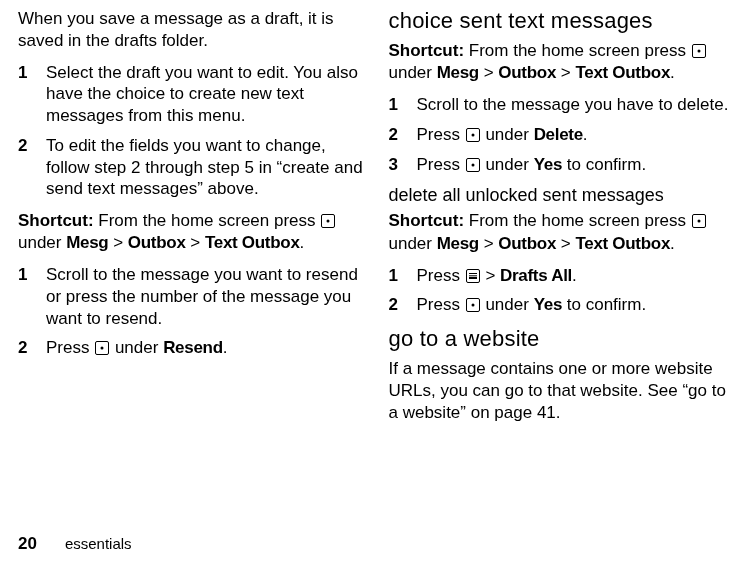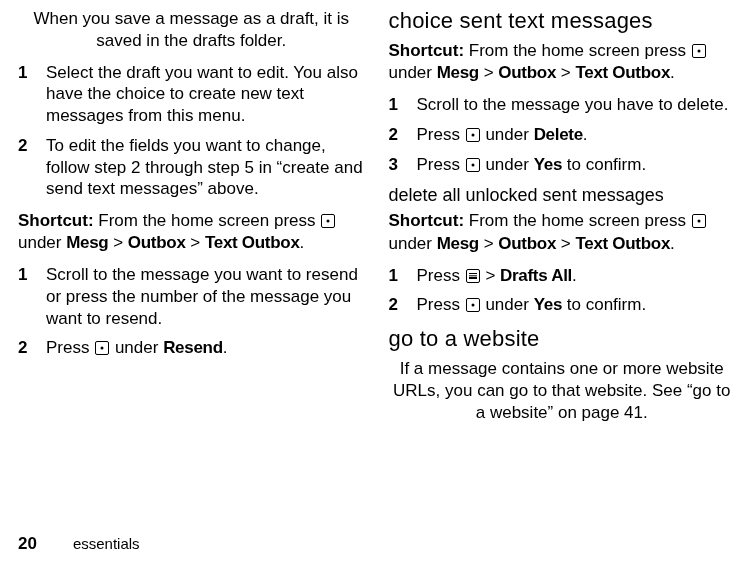--- a/index.html
+++ b/index.html
@@ -34,21 +34,20 @@
       font-size: 18px;
       font-weight: 400;
       margin-bottom: 4px;
       margin-top: 5px;
     }
     p.body {
       font-size: 17px;
       font-weight: 300;
       line-height: 1.28;
       margin-bottom: 10px;
-      text-align: center;
     }
     p.shortcut {
       font-size: 17px;
       font-weight: 300;
       line-height: 1.3;
       margin-bottom: 10px;
     }
     ol {
       list-style: none;
       margin-bottom: 10px;
@@ -119,21 +118,21 @@
       top: 50%;
       transform: translateY(-50%);
     }
     .footer {
       position: absolute;
       bottom: 10px;
       left: 18px;
       font-size: 15px;
       display: flex;
       align-items: baseline;
-      gap: 36px;
+      gap: 28px;
     }
     .page-num {
       font-weight: 700;
       font-size: 17px;
     }
     .footer-label {
       font-weight: 300;
     }
   </style>
 </head>

